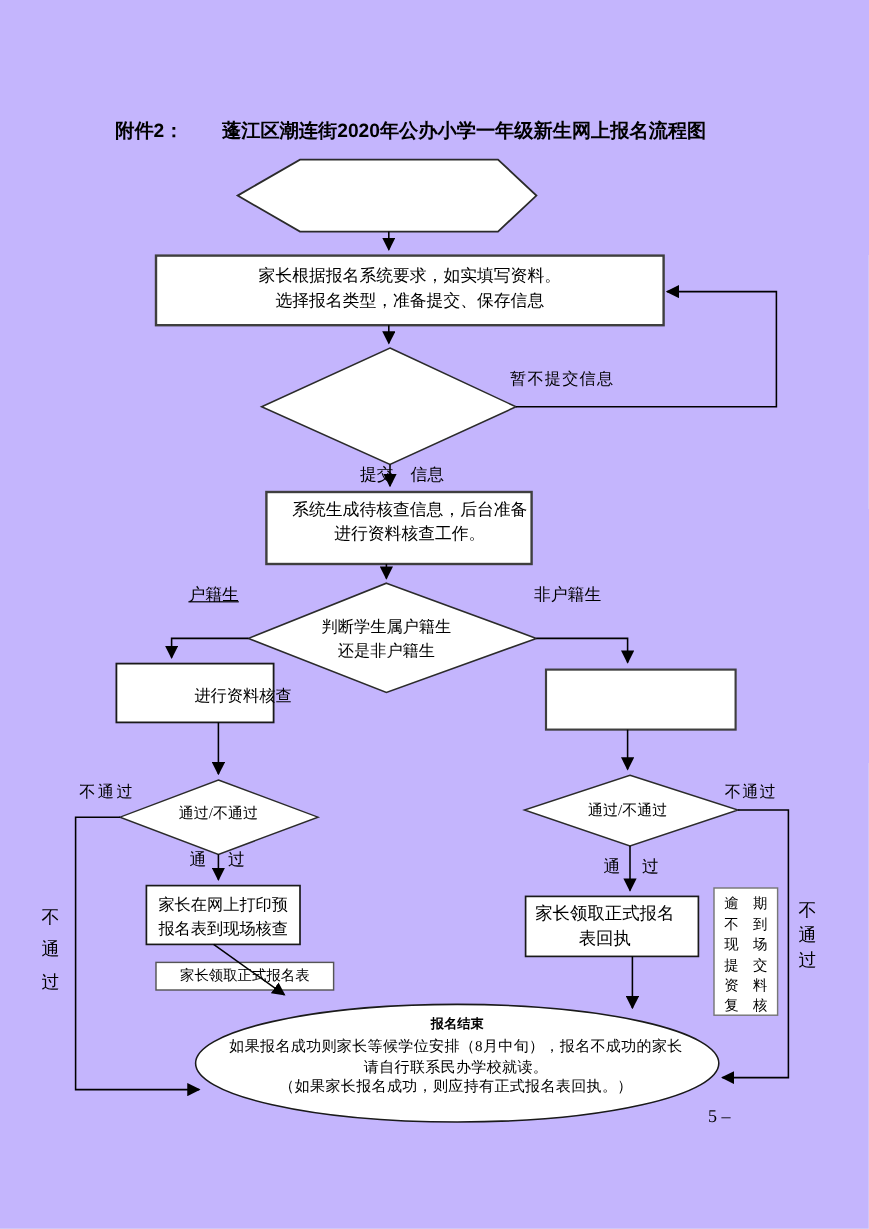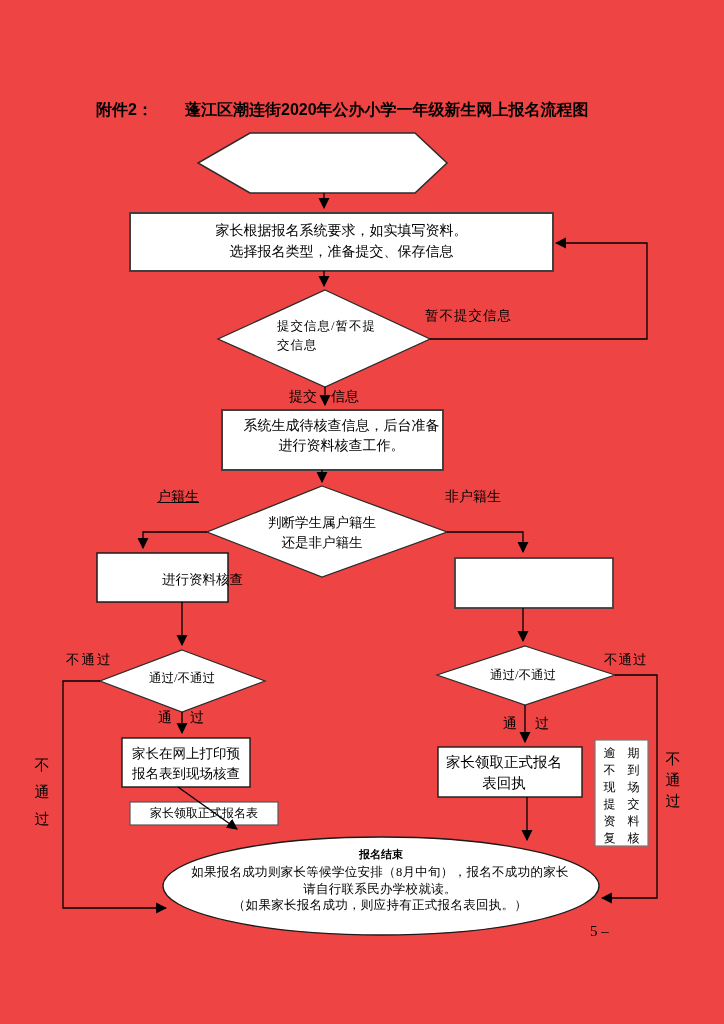--- a/index.html
+++ b/index.html
@@ -1,19 +1,19 @@
 <!DOCTYPE html>
 <html><head>
 <meta charset="utf-8">
 <style>
   html,body{margin:0;padding:0;background:#e8e8e8;}
   .page{
     position:relative;
     width:724px;height:1024px;
-    background:#ef4444;
+    background:#c4b5fd;
     overflow:hidden;
     font-family:"Liberation Serif","DejaVu Serif",serif;
     color:#000;
   }
   svg.canvas{position:absolute;left:0;top:0;}
   .t{
     position:absolute;
     white-space:pre-line;
     color:#000;
     line-height:1.45;
@@ -68,26 +68,24 @@
       <path d="M615,675 H657 V898 H602" marker-end="url(#arr)"></path>
       <path d="M525,705 V742" marker-end="url(#arr)"></path>
       <path d="M527,797 V840" marker-end="url(#arr)"></path>
     </g>
   </svg>
 
 
   <div class="t c" style="left:133px;top:220px;width:417px;font-size:14px;line-height:21px;">家长根据报名系统要求，如实填写资料。
 选择报名类型，准备提交、保存信息</div>
 
-  <div class="t" style="left:277px;top:317px;width:112px;font-size:12.5px;line-height:19px;letter-spacing:1px;">提交信息/暂不提
-交信息</div>
 
   <div class="t" style="left:425px;top:306px;font-size:13.5px;letter-spacing:1px;">暂不提交信息</div>
 
-  <div class="t c" style="left:264px;top:387px;width:120px;font-size:14px;">提交　信息</div>
+  <div class="t c" style="left:250px;top:387px;width:120px;font-size:14px;text-align:right;">提交　信息</div>
 
   <div class="t c" style="left:224px;top:416px;width:235px;font-size:14px;line-height:20px;">系统生成待核查信息，后台准备
 进行资料核查工作。</div>
 
   <div class="t c" style="left:242px;top:513px;width:160px;font-size:13.5px;line-height:20px;">判断学生属户籍生
 还是非户籍生</div>
 
   <div class="t" style="left:157px;top:487px;font-size:14px;text-decoration:underline;">户籍生</div>
   <div class="t" style="left:445px;top:487px;font-size:14px;">非户籍生</div>
 

